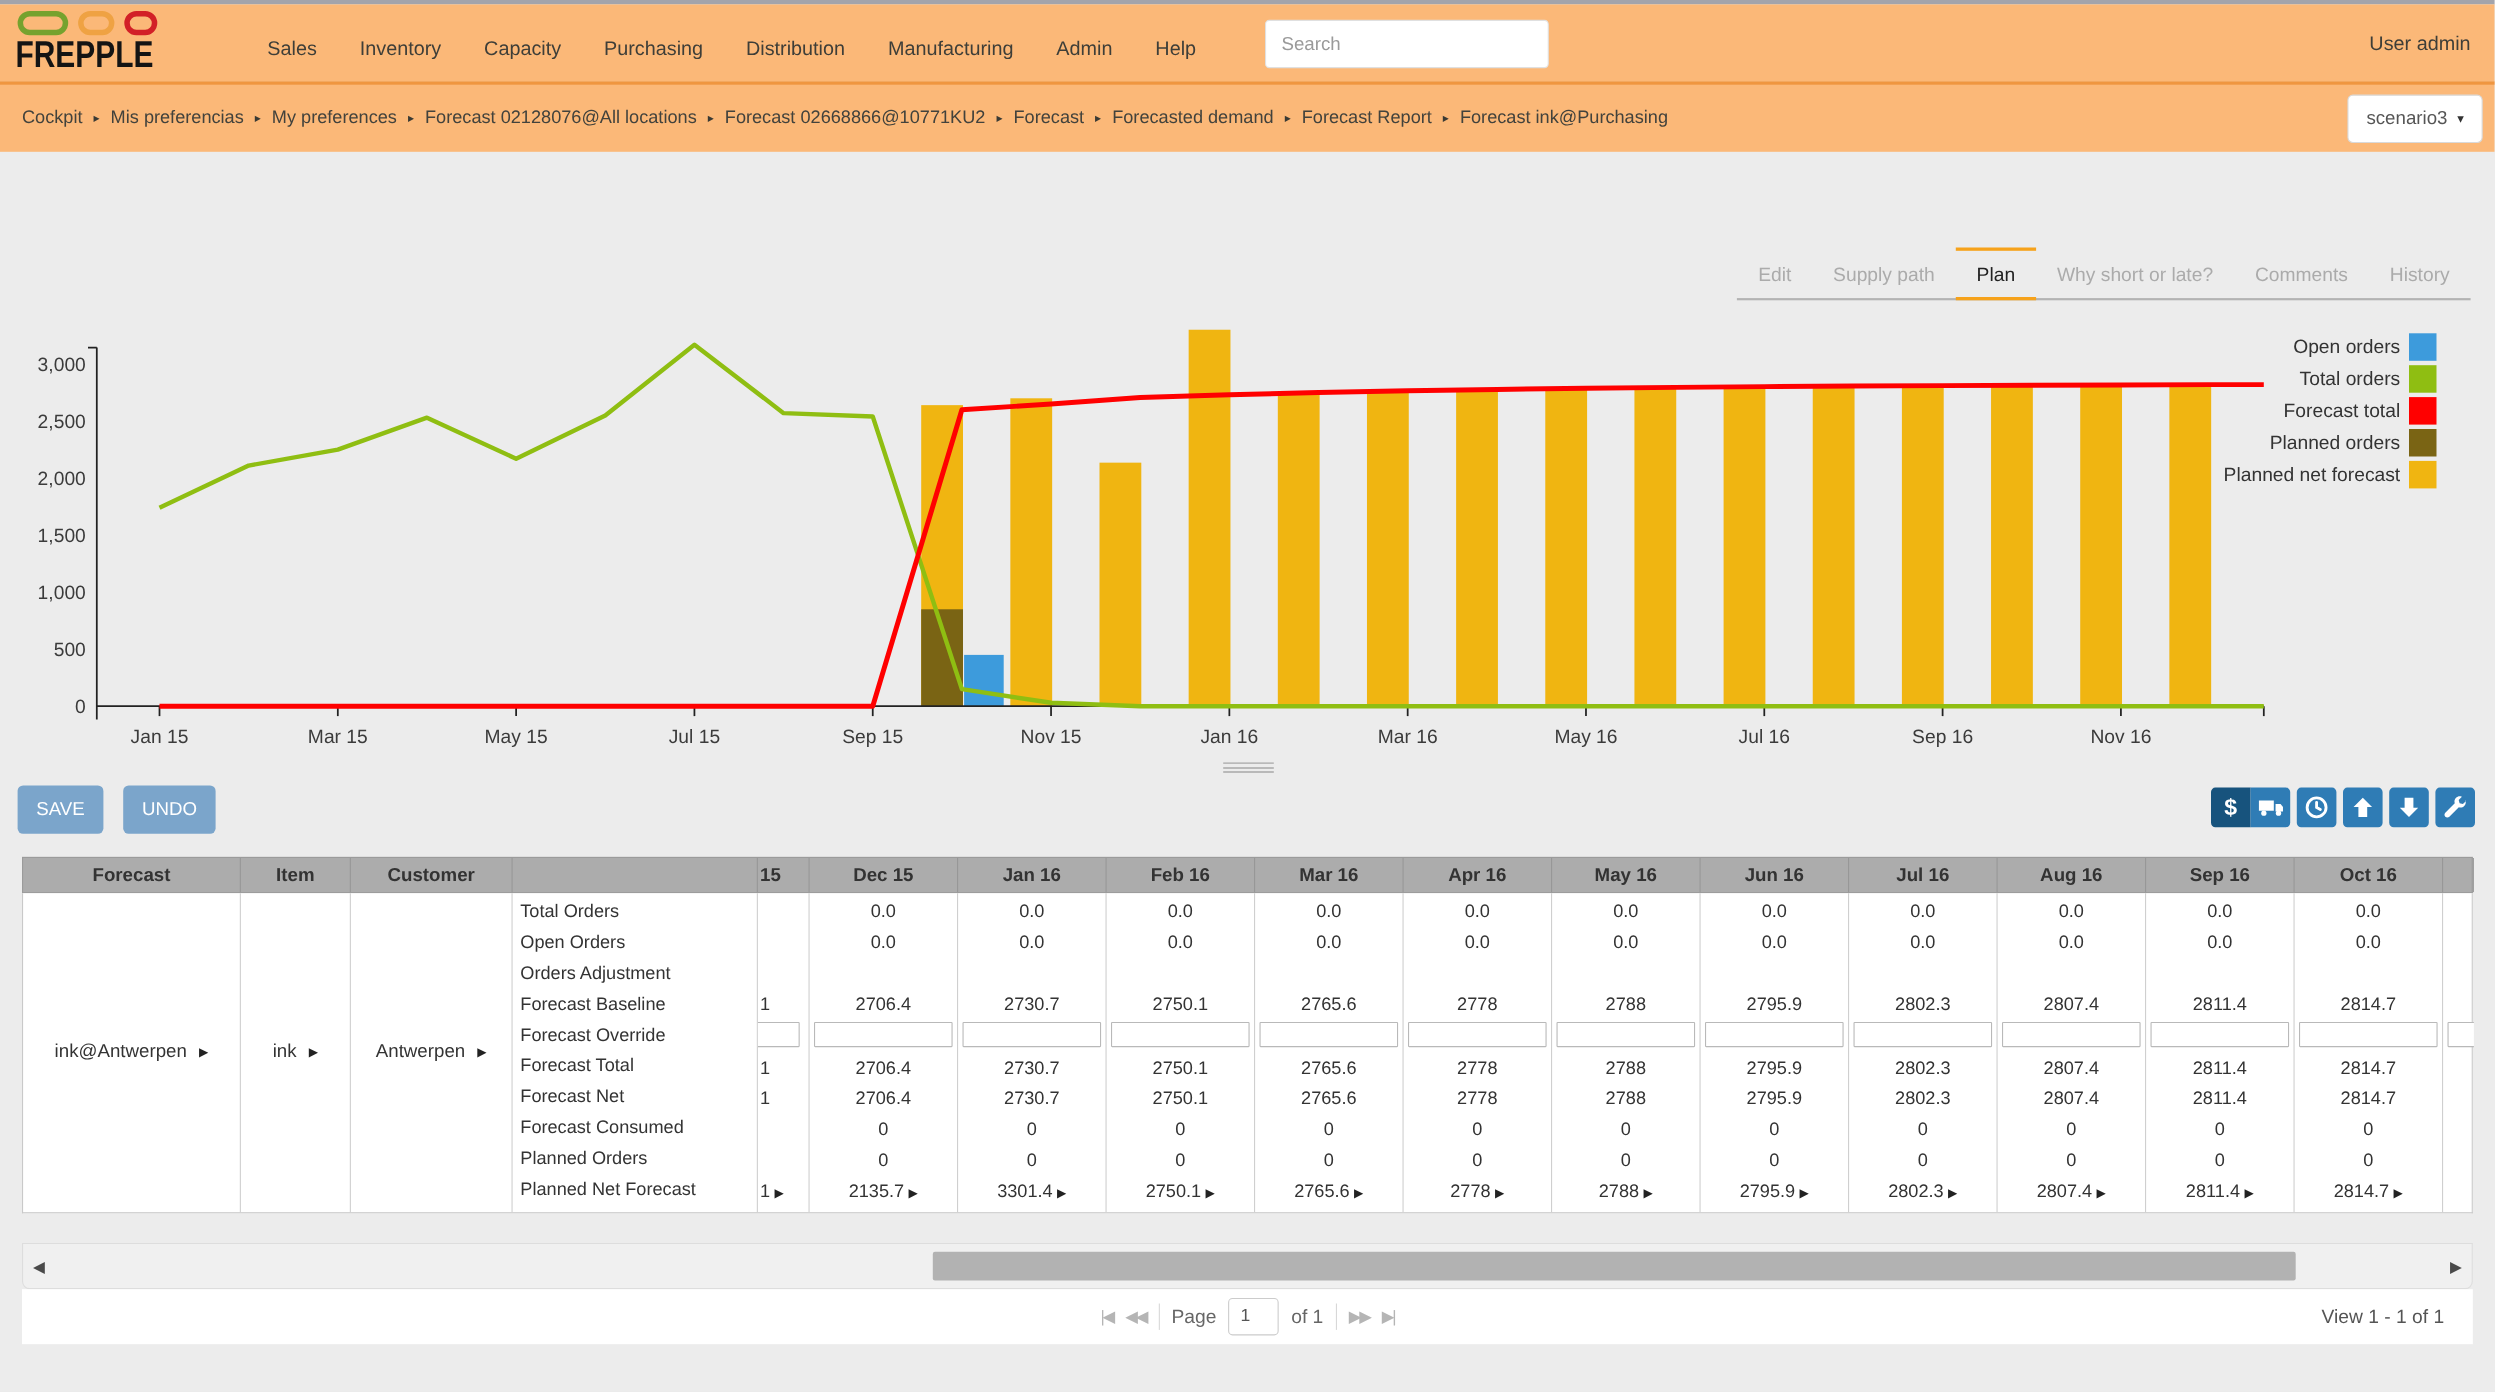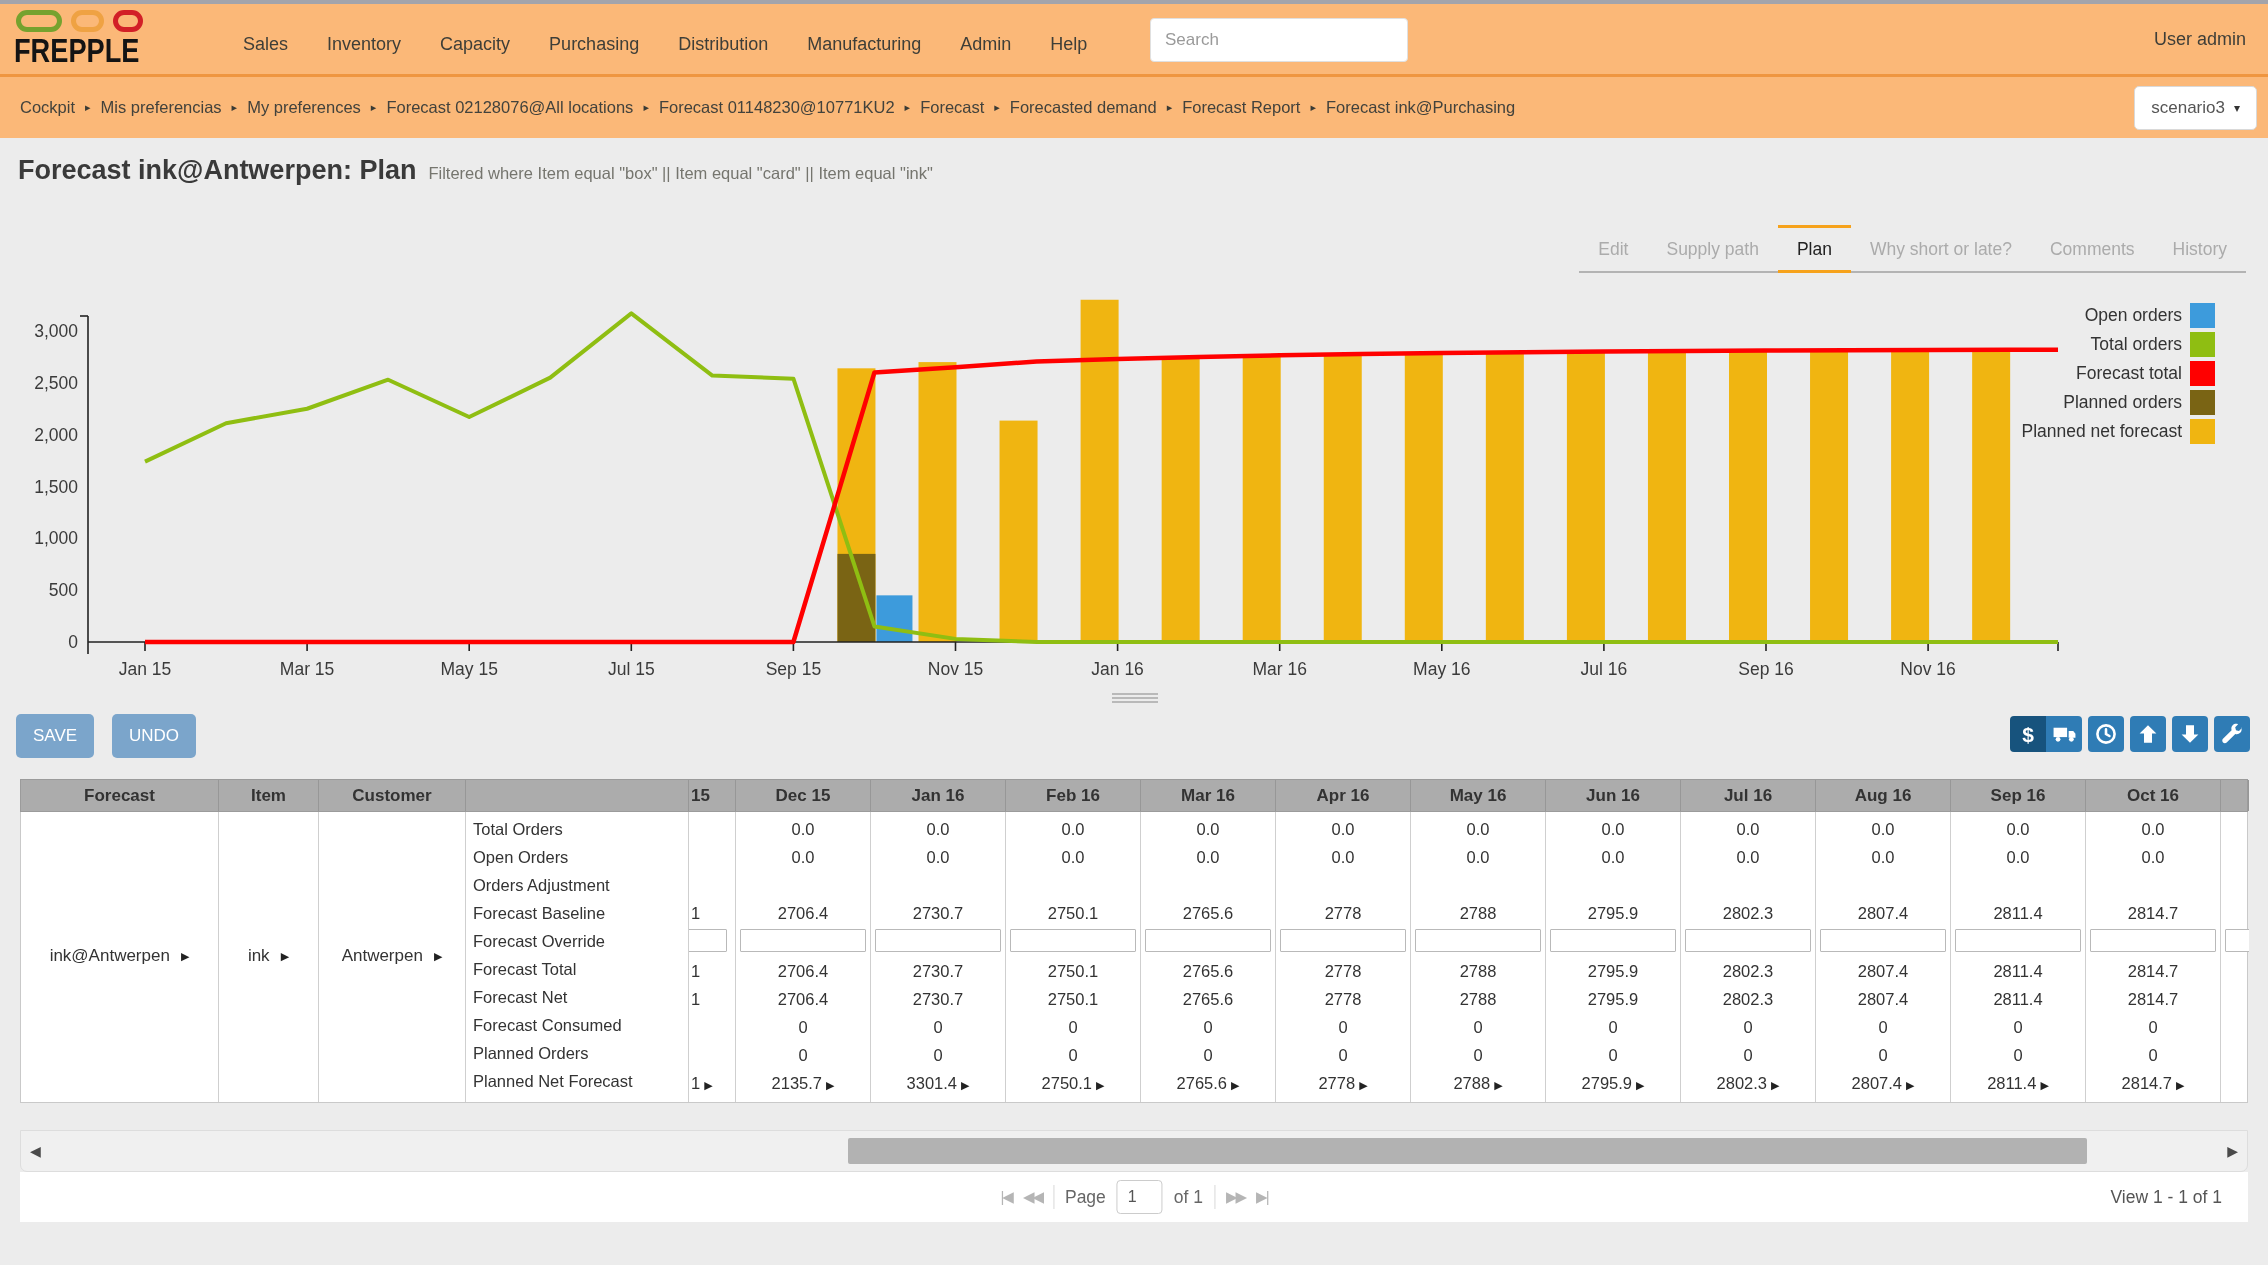--- a/index.html
+++ b/index.html
@@ -125,39 +125,36 @@
   <div class="crumbbar">
     <div class="crumbs">
         <span class="crumb">Cockpit</span>
         <span class="crumb-sep">▸</span>
         <span class="crumb">Mis preferencias</span>
         <span class="crumb-sep">▸</span>
         <span class="crumb">My preferences</span>
         <span class="crumb-sep">▸</span>
         <span class="crumb">Forecast 02128076@All locations</span>
         <span class="crumb-sep">▸</span>
-        <span class="crumb">Forecast 01148230@10771KU2</span>
+        <span class="crumb">Forecast 02668866@10771KU2</span>
         <span class="crumb-sep">▸</span>
         <span class="crumb">Forecast</span>
         <span class="crumb-sep">▸</span>
         <span class="crumb">Forecasted demand</span>
         <span class="crumb-sep">▸</span>
         <span class="crumb">Forecast Report</span>
         <span class="crumb-sep">▸</span>
         <span class="crumb">Forecast ink@Purchasing</span>
       </div>
     <div class="scenario-btn">
       <span>scenario3</span>
       <span class="scenario-caret">▾</span>
     </div>
   </div>
 
-  <div class="title-row">
-    <h1 class="page-title">Forecast ink@Antwerpen: Plan</h1><span class="filter-note">Filtered where Item equal "box" || Item equal "card" || Item equal "ink"</span>
-  </div>
 
   <div class="tabs">
       <div class="tab">Edit</div>
       <div class="tab">Supply path</div>
       <div class="tab active">Plan</div>
       <div class="tab">Why short or late?</div>
       <div class="tab">Comments</div>
       <div class="tab">History</div>
     </div>
 

